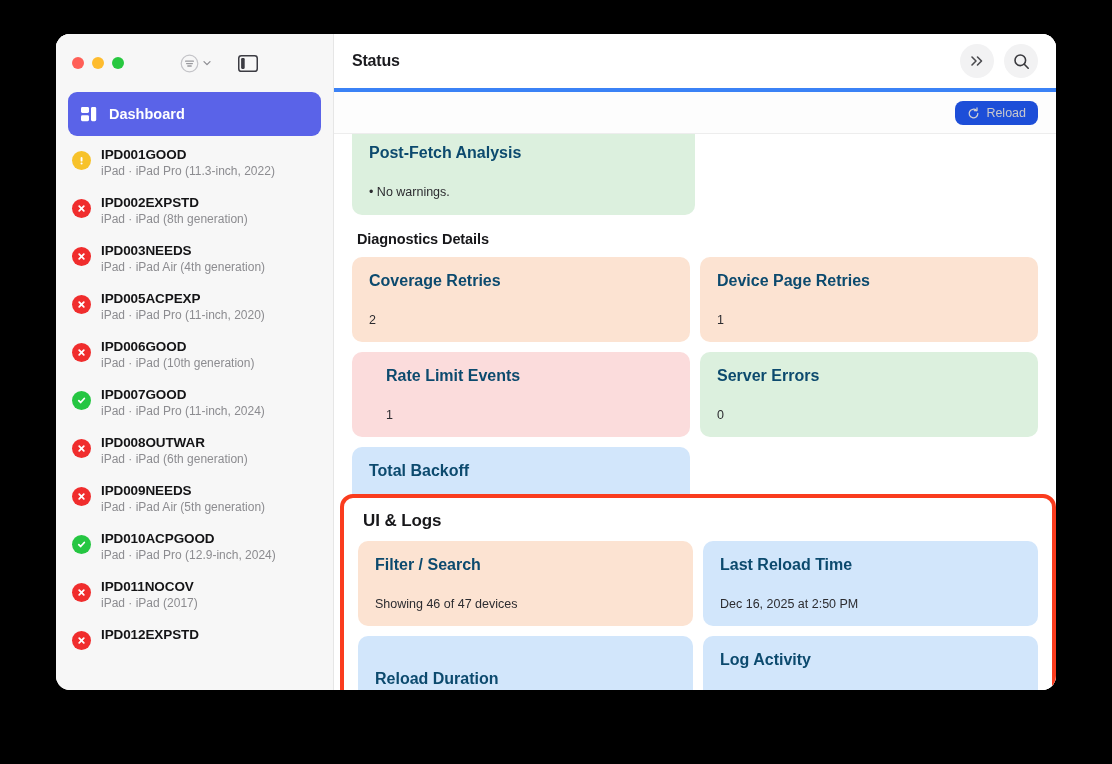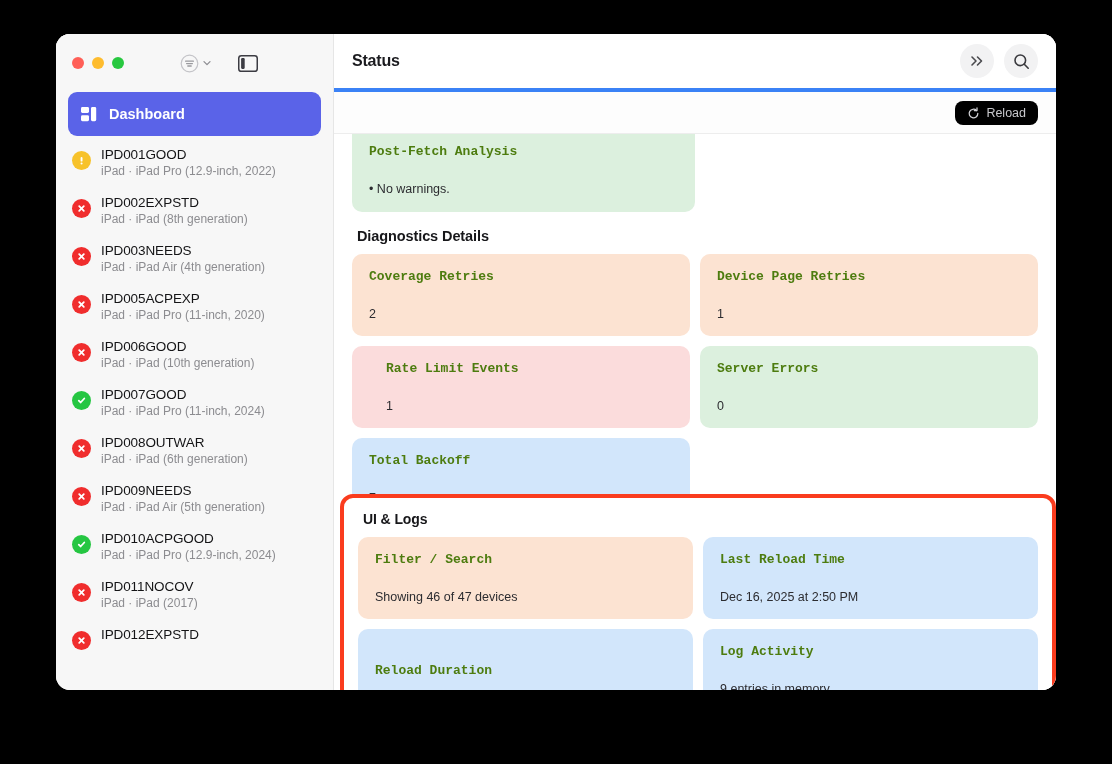--- a/index.html
+++ b/index.html
@@ -88,21 +88,21 @@
     margin-top: 4px;
     display: flex; align-items: center; justify-content: center;
   }
   .badge.warn  { background: #f7c22a; }
   .badge.err   { background: #f02d2d; }
   .badge.ok    { background: #25c642; }
   .badge svg { display: block; }
 
   .device-text { display: flex; flex-direction: column; gap: 2px; min-width: 0; }
   .device-name {
-    font-size: 13.5px; font-weight: normal; color: #141416;
+    font-size: 13.5px; font-weight: bold; color: #141416;
     letter-spacing: -0.1px; white-space: nowrap;
   }
   .device-sub {
     font-size: 12px; color: #8c8c90; white-space: nowrap;
   }
 
   
   .main {
     flex: 1 1 auto;
     display: flex;
@@ -142,21 +142,21 @@
     background: #fdfdfd;
     flex: 0 0 auto;
   }
   .source-lines { display: flex; flex-direction: column; gap: 2px; }
   .source-line { font-size: 11.5px; color: #85858a; }
   .reload-btn {
     margin-left: auto;
     display: flex; align-items: center; gap: 6px;
     padding: 5px 12px;
     border-radius: 8px;
-    background: #000000;
+    background: #1d4ed8;
     color: #c9c9cd;
     font-size: 12.5px;
     border: none;
   }
   .reload-btn svg { display: block; }
 
   
   .content {
     flex: 1 1 auto;
     overflow: hidden;
@@ -170,21 +170,21 @@
     letter-spacing: -0.1px;
   }
 
   .card {
     border-radius: 10px;
     padding: 15px 17px;
     min-height: 72px;
     display: flex; flex-direction: column; gap: 7px;
     justify-content: center;
   }
-  .card-title { font-size: 13px; font-weight: bold; color: #4d7c0f; font-family: Liberation Mono, monospace; }
+  .card-title { font-size: 16px; font-weight: bold; color: #0c4a6e; }
   .card-value { font-size: 12.5px; color: #2c2c30; margin-top: 16px; }
   .c-green  { background: #dcf0de; }
   .c-orange { background: #fce3d2; }
   .c-pink   { background: #fbdcdc; padding-left: 34px; }
   .c-blue   { background: #d2e6fb; }
 
   .grid2 {
     display: grid;
     grid-template-columns: 1fr 1fr;
     gap: 10px;
@@ -204,21 +204,21 @@
     position: absolute;
     left: 6px;
     right: 0px;
     top: 0;
     border: 4px solid #fa3c1e;
     border-radius: 13px;
     background: #ffffff;
     padding: 10px 14px 14px 14px;
   }
   .ui-logs-title {
-    font-size: 14px; font-weight: bold; color: #17171a;
+    font-size: 17px; font-weight: bold; color: #17171a;
     margin: 3px 0 10px 5px;
     letter-spacing: -0.1px;
   }
 </style>
 </head>
 <body>
 
 <div class="window">
 
   <div class="sidebar">
@@ -270,21 +270,21 @@
       <div id="device-list">
           <div class="device-row">
             <span class="badge warn">
               <svg width="11" height="11" viewBox="0 0 11 11">
                 <rect x="4.6" y="2" width="1.9" height="4.6" rx="0.95" fill="#fff"></rect>
                 <circle cx="5.55" cy="8.5" r="1.05" fill="#fff"></circle>
               </svg>
             </span>
             <span class="device-text">
               <span class="device-name">IPD001GOOD</span>
-              <span class="device-sub">iPad · iPad Pro (12.9-inch, 2022)</span>
+              <span class="device-sub">iPad · iPad Pro (11.3-inch, 2022)</span>
             </span>
           </div>
           <div class="device-row">
             <span class="badge err">
               <svg width="11" height="11" viewBox="0 0 11 11">
                 <line x1="3.2" y1="3.2" x2="7.8" y2="7.8" stroke="#fff" stroke-width="1.8" stroke-linecap="round"></line>
                 <line x1="7.8" y1="3.2" x2="3.2" y2="7.8" stroke="#fff" stroke-width="1.8" stroke-linecap="round"></line>
               </svg>
             </span>
             <span class="device-text">

